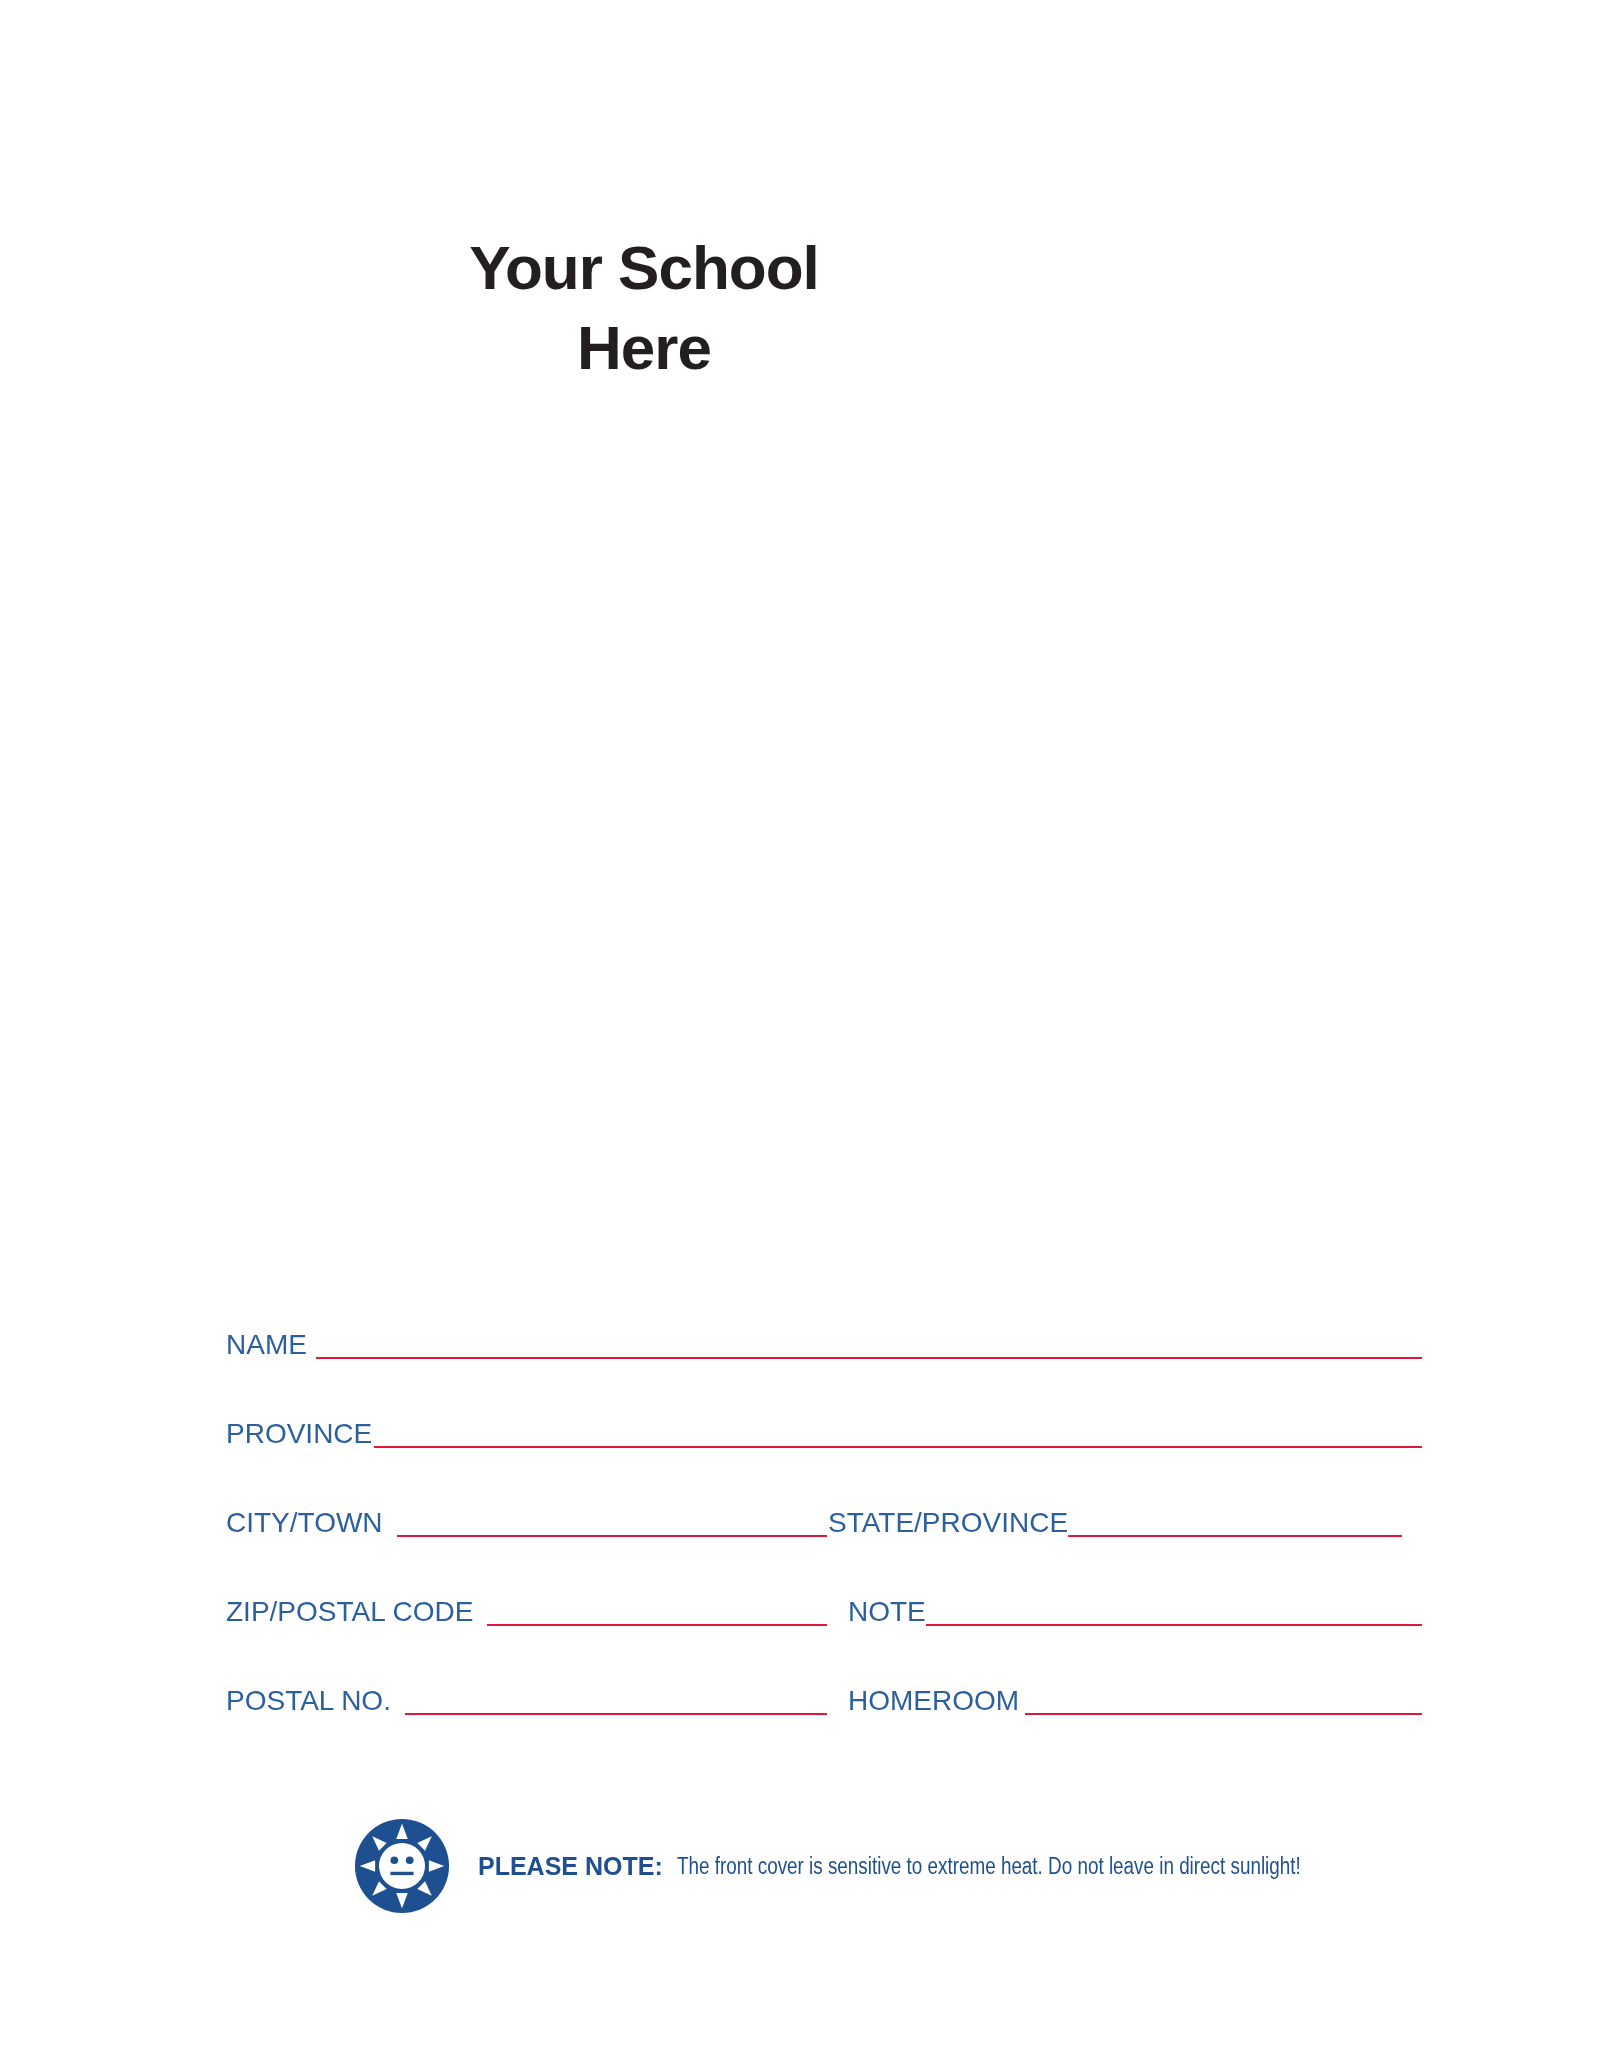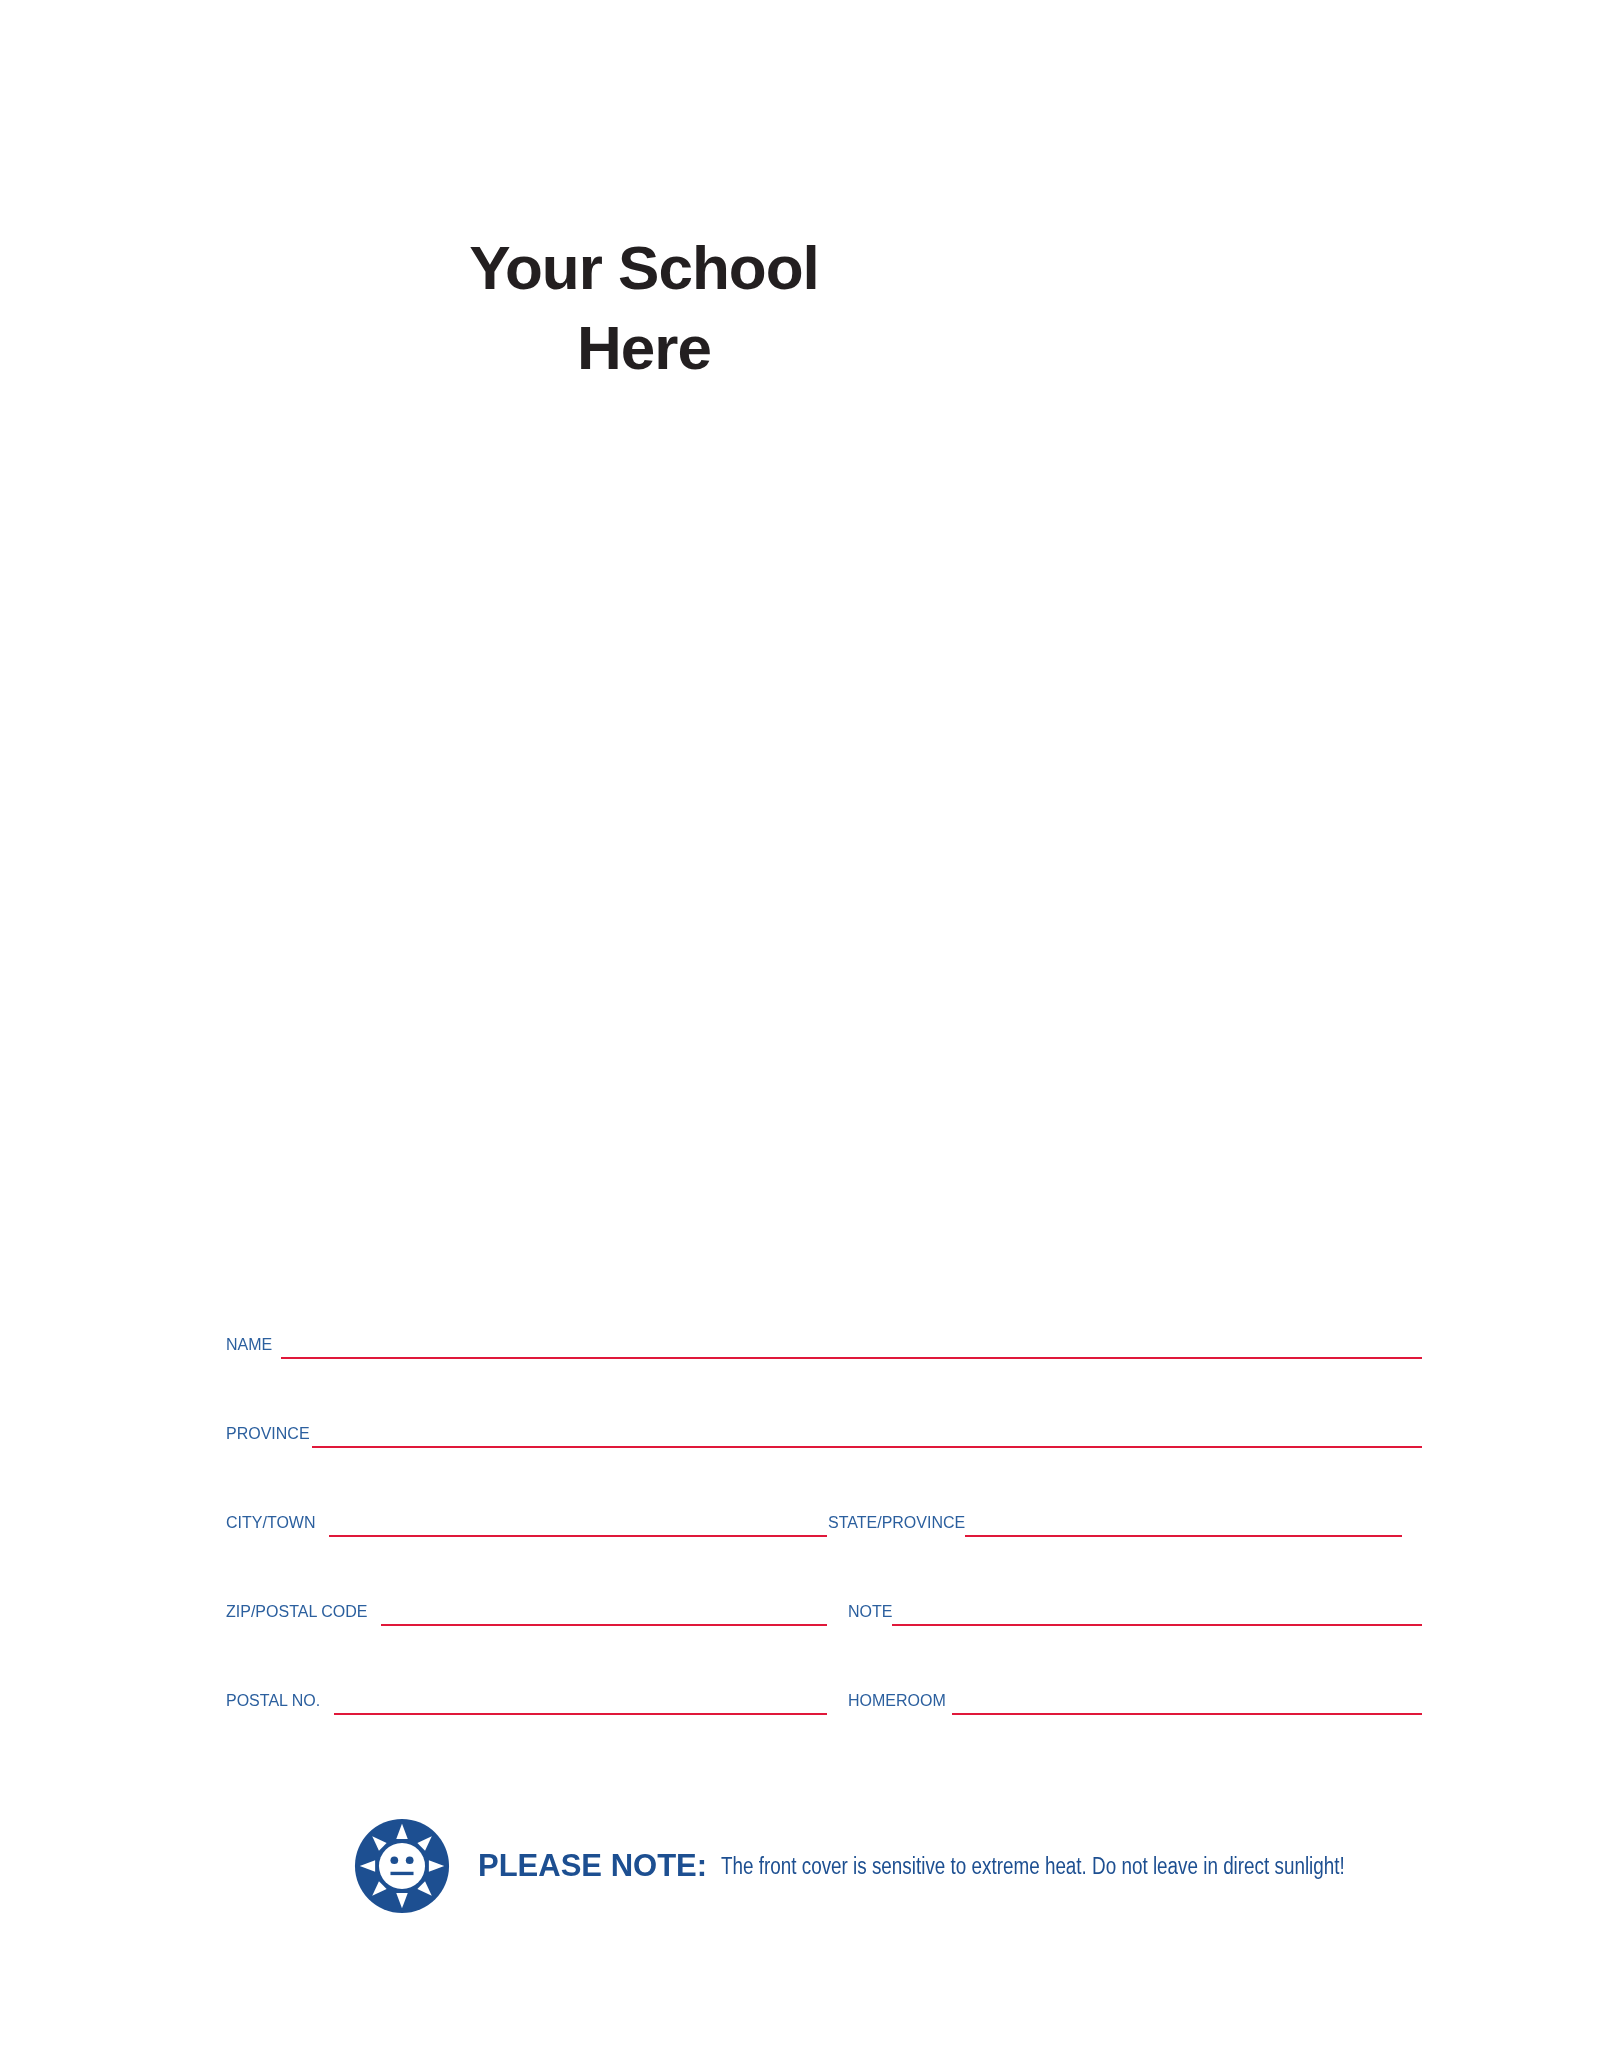--- a/index.html
+++ b/index.html
@@ -9,35 +9,35 @@
     text-align: center;
     font-family: "Liberation Sans", "DejaVu Sans", sans-serif;
     font-weight: bold; font-size: 62px; line-height: 80px;
     color: #231f20; letter-spacing: -1px;
   }
   .title div { margin: 0; }
   .field {
     position: absolute; height: 40px;
     display: flex; align-items: flex-end;
     font-family: "Liberation Sans", "DejaVu Sans", sans-serif;
-    font-size: 16px; color: #2b5f9e;
+    font-size: 28px; color: #2b5f9e;
   }
   .field .label { white-space: nowrap; line-height: 24px; padding-bottom: 3px; }
   .field .line {
     flex: 1; height: 0; border-bottom: 2px solid #e0183a;
     margin-bottom: 1px;
   }
   .note {
     position: absolute; left: 354px; top: 1818px; height: 96px;
     display: flex; align-items: center;
     font-family: "Liberation Sans", "DejaVu Sans", sans-serif;
     color: #1d4f91;
   }
   .sun { width: 96px; height: 96px; margin-right: 28px; flex: none; }
-  .note-label { font-weight: bold; font-size: 31px; color: #1d4f91; margin-right: 14px; white-space: nowrap; }
+  .note-label { font-weight: bold; font-size: 25px; color: #1d4f91; margin-right: 14px; white-space: nowrap; }
   .note-text {
     font-size: 23px; color: #1d4f91; white-space: nowrap;
     display: inline-block; transform: scaleX(0.82); transform-origin: left center;
   }
 </style>
 </head>
 <body>
 
 <div class="title">
   <div>Your School</div>

